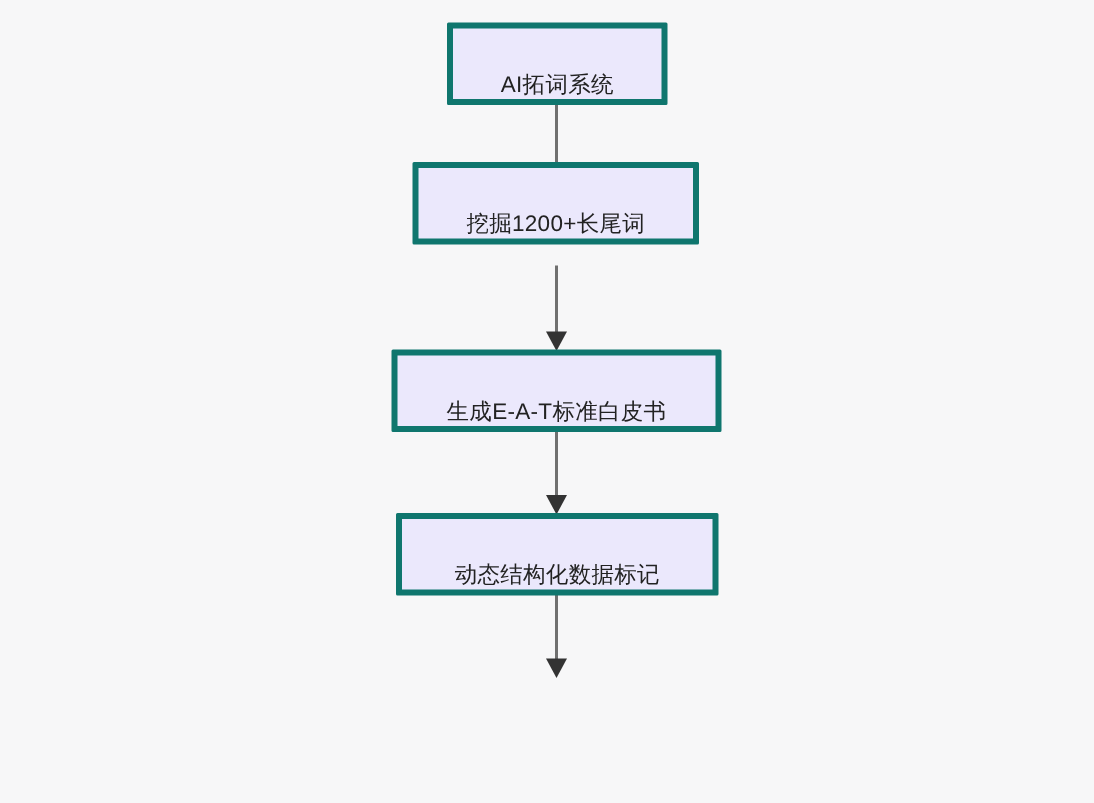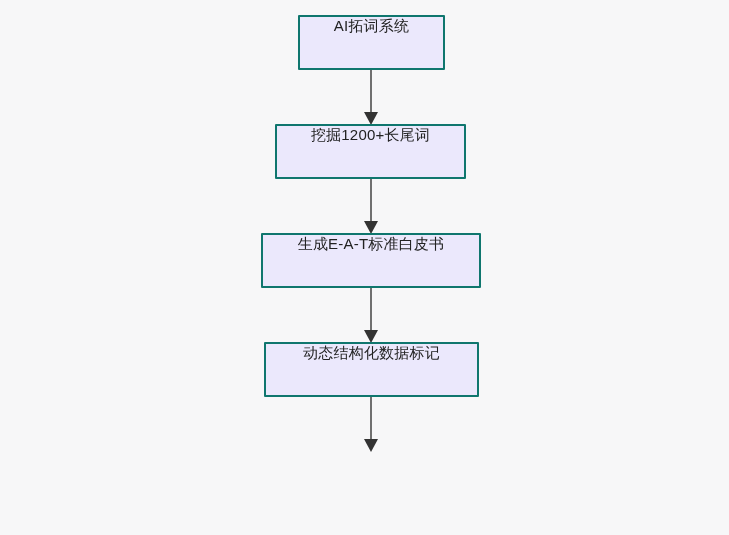--- a/index.html
+++ b/index.html
@@ -16,24 +16,24 @@
   }
   #flow-canvas {
     position: relative;
     width: 729px;
     height: 535px;
   }
   .node {
     position: absolute;
     box-sizing: border-box;
     background: #ebe8fc;
-    border: 2px solid #0f766e;
+    border: 4px solid #0f766e;
     border-radius: 1px;
     display: flex;
-    align-items: flex-start;
+    align-items: flex-end;
     justify-content: center;
     color: #222222;
     font-size: 15px;
     line-height: 1.2;
     letter-spacing: 0.2px;
     white-space: nowrap;
     z-index: 2;
   }
   .node-label {
     display: block;
@@ -76,21 +76,21 @@
 
   <svg class="connector" style="left:355px; top:395px; width:32px; height:60px;" viewBox="0 0 32 60">
     <line class="conn-line" x1="16" y1="0" x2="16" y2="48"></line>
     <polygon class="conn-head" points="16,57 9,44 23,44"></polygon>
   </svg>
 
   <div class="node" style="left:298px; top:15px; width:147px; height:55px;">
     <span class="node-label">AI拓词系统</span>
   </div>
 
-  <div class="node" style="left:275px; top:124px; width:191px; height:55px;">
+  <div class="node" style="left:275px; top:108px; width:191px; height:55px;">
     <span class="node-label">挖掘1200+长尾词</span>
   </div>
 
   <div class="node" style="left:261px; top:233px; width:220px; height:55px;">
     <span class="node-label">生成E-A-T标准白皮书</span>
   </div>
 
   <div class="node" style="left:264px; top:342px; width:215px; height:55px;">
     <span class="node-label">动态结构化数据标记</span>
   </div>

